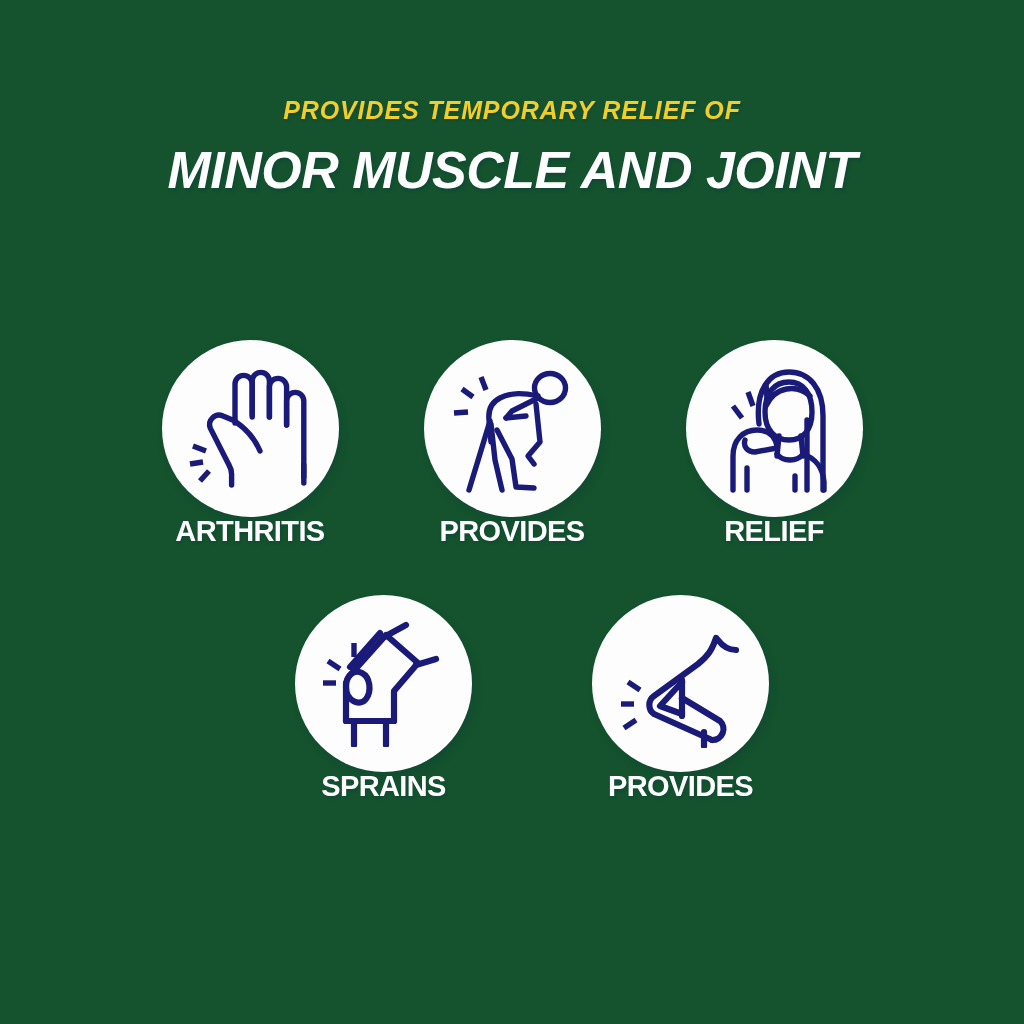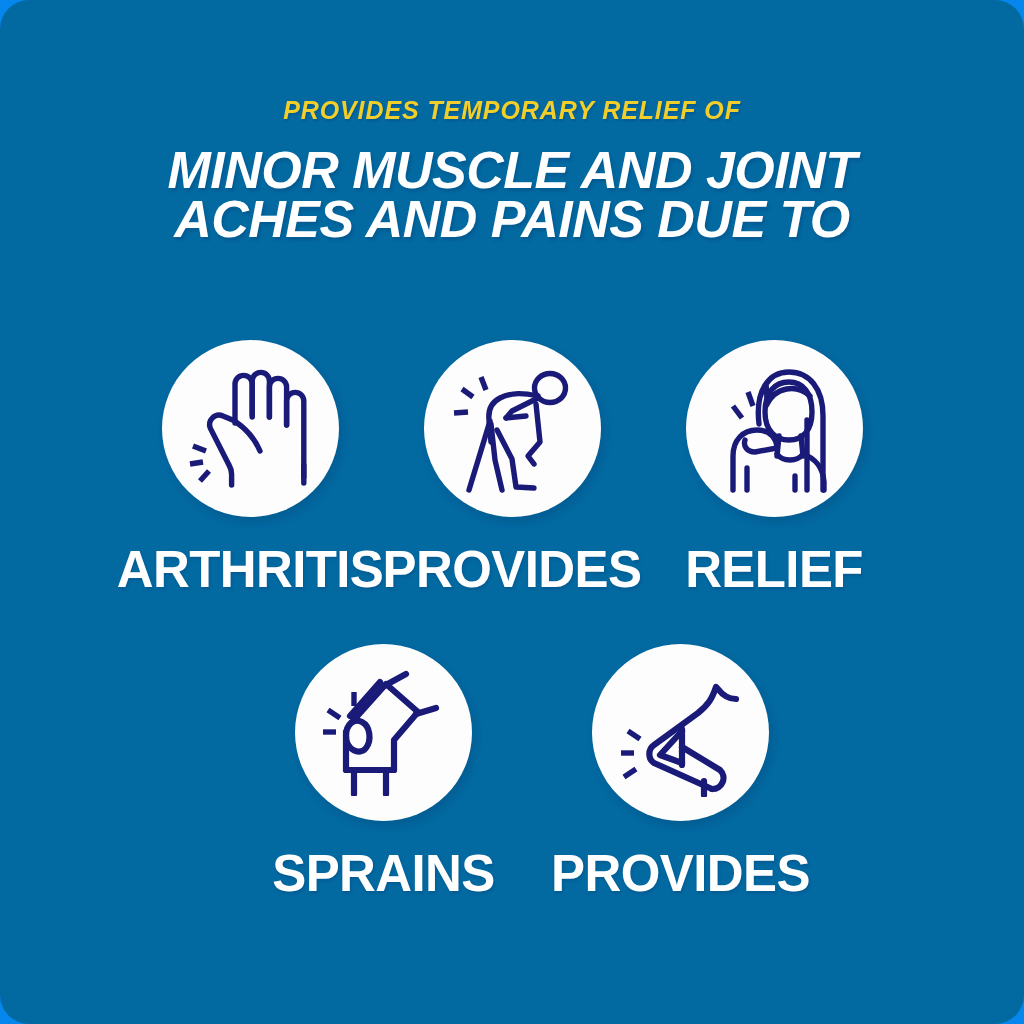--- a/index.html
+++ b/index.html
@@ -7,22 +7,21 @@
   html, body {
     width:1024px; height:1024px;
     overflow:hidden;
     background:#0587EE;
     font-family:"Liberation Sans", sans-serif;
   }
 
   #poster {
     position:relative;
     width:1024px; height:1024px;
-    background:#0369a1;
-    border-radius:29px;
+    background:#14532d;
   }
 
   
   .headline-block {
     position:absolute;
     left:0; right:0;
     top:96px;
     text-align:center;
     padding:0 40px;
   }
@@ -76,23 +75,22 @@
     border-radius:50%;
     background:#FDFDFD;
     box-shadow:3px 5px 9px rgba(0,35,80,0.17);
     display:flex;
     align-items:center;
     justify-content:center;
   }
   .bubble svg { display:block; }
 
   .cell-label {
-    margin-top:27px;
     color:#FFFFFF;
-    font-size:51px;
+    font-size:29px;
     font-weight:bold;
     letter-spacing:-0.6px;
     line-height:1;
     white-space:nowrap;
     text-shadow:1px 2px 3px rgba(0,40,90,0.22);
   }
 
   .ico { stroke:#1A1A78; stroke-width:5.4; fill:none;
          stroke-linecap:round; stroke-linejoin:round; }
   .ico-thick { stroke:#1A1A78; stroke-width:6.2; fill:none;
@@ -101,21 +99,20 @@
 </style>
 </head>
 <body>
 
 <div id="poster">
 
   <div class="headline-block">
     <div class="eyebrow">PROVIDES TEMPORARY RELIEF OF</div>
     <div class="headline">
       <span class="headline-line">MINOR MUSCLE AND JOINT</span>
-      <span class="headline-line">ACHES AND PAINS DUE TO</span>
     </div>
   </div>
 
   <div class="grid">
 
     <div class="row row-1">
 
       <div class="cell">
         <div class="bubble">
           <svg width="122" height="128" viewBox="0 0 122 128">

